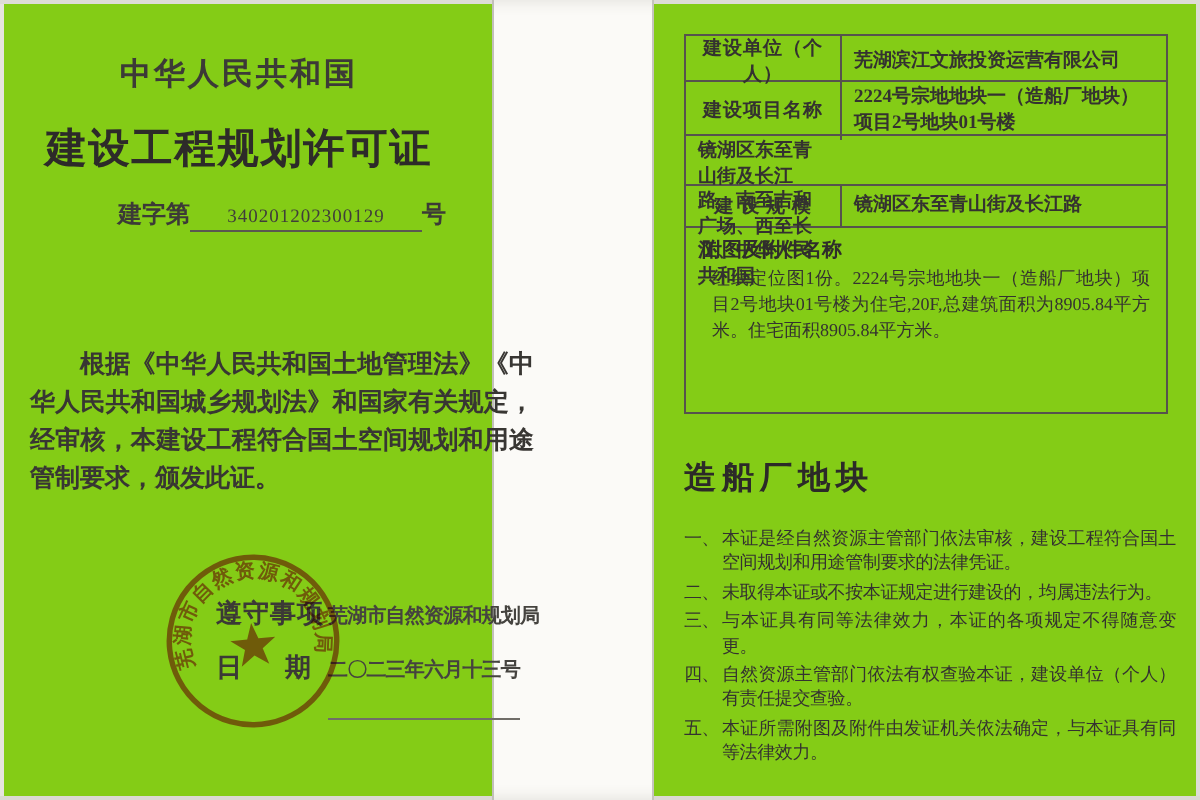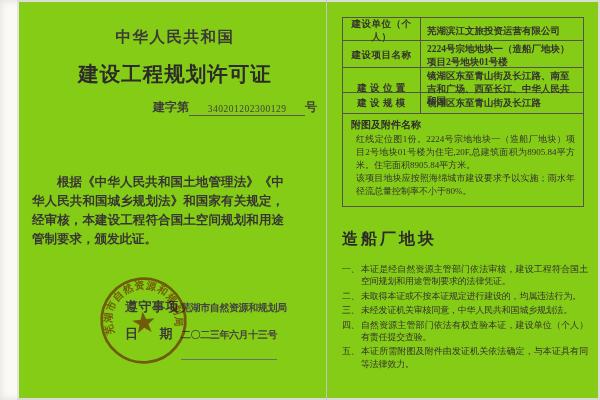--- a/index.html
+++ b/index.html
@@ -8,21 +8,21 @@
 
   .scene {
     position:relative; width:600px; height:400px;
     background:#fbfaf7;
     box-shadow: inset 0 0 8px rgba(90,88,80,.18);
   }
   .page {
     position:absolute; top:0; height:400px; background:#84cc16;
   }
   .page-left {
-    left:17px; width:324px;
+    left:0; width:247px;
     box-shadow: inset -1px 0 0 #c2c0ba, inset 0 2px 0 #dedcd6, inset 0 -2px 0 #dbd9d3, inset 2px 0 0 #e6e4de;
   }
   .page-right {
     left:326px; width:274px;
     box-shadow: inset 1px 0 0 #c6c4be, inset 0 2px 0 #dedcd6, inset 0 -2px 0 #dbd9d3, inset -2px 0 0 #dedcd6;
   }
 
   
   .country {
     position:absolute; top:27px; left:0; right:8px; text-align:center;
@@ -144,50 +144,48 @@
       <div class="info-table">
         <div class="t-row r1">
           <div class="t-label">建设单位（个人）</div>
           <div class="t-value">芜湖滨江文旅投资运营有限公司</div>
         </div>
         <div class="t-row r2">
           <div class="t-label">建设项目名称</div>
           <div class="t-value">2224号宗地地块一（造船厂地块）项目2号地块01号楼</div>
         </div>
         <div class="t-row r3">
-          <div class="t-label">建 设 位 置</div>
           <div class="t-value">镜湖区东至青山街及长江路、南至吉和广场、西至长江、中华人民共和国</div>
         </div>
         <div class="t-row r4">
           <div class="t-label">建 设 规 模</div>
           <div class="t-value">镜湖区东至青山街及长江路</div>
         </div>
       </div>
 
       <div class="attach-box">
         <div class="attach-title">附图及附件名称</div>
         <p class="attach-line">红线定位图1份。2224号宗地地块一（造船厂地块）项目2号地块01号楼为住宅,20F,总建筑面积为8905.84平方米。住宅面积8905.84平方米。</p>
-        <p class="attach-line">该项目地块应按照海绵城市建设要求予以实施；雨水年径流总量控制率不小于80%。</p>
       </div>
     </div>
 
     <h2 class="notice-title">造船厂地块</h2>
 
     <div class="notices">
       <div class="notice-item">
         <span class="n-num">一、</span>
         <span class="n-text">本证是经自然资源主管部门依法审核，建设工程符合国土空间规划和用途管制要求的法律凭证。</span>
       </div>
       <div class="notice-item">
         <span class="n-num">二、</span>
         <span class="n-text">未取得本证或不按本证规定进行建设的，均属违法行为。</span>
       </div>
       <div class="notice-item">
         <span class="n-num">三、</span>
-        <span class="n-text">未经发证机关审核同意，中华人民共和国城乡规划法。</span>
+        <span class="n-text">与本证具有同等法律效力，本证的各项规定不得随意变更。</span>
       </div>
       <div class="notice-item">
         <span class="n-num">四、</span>
         <span class="n-text">自然资源主管部门依法有权查验本证，建设单位（个人）有责任提交查验。</span>
       </div>
       <div class="notice-item">
         <span class="n-num">五、</span>
         <span class="n-text">本证所需附图及附件由发证机关依法确定，与本证具有同等法律效力。</span>
       </div>
     </div>

